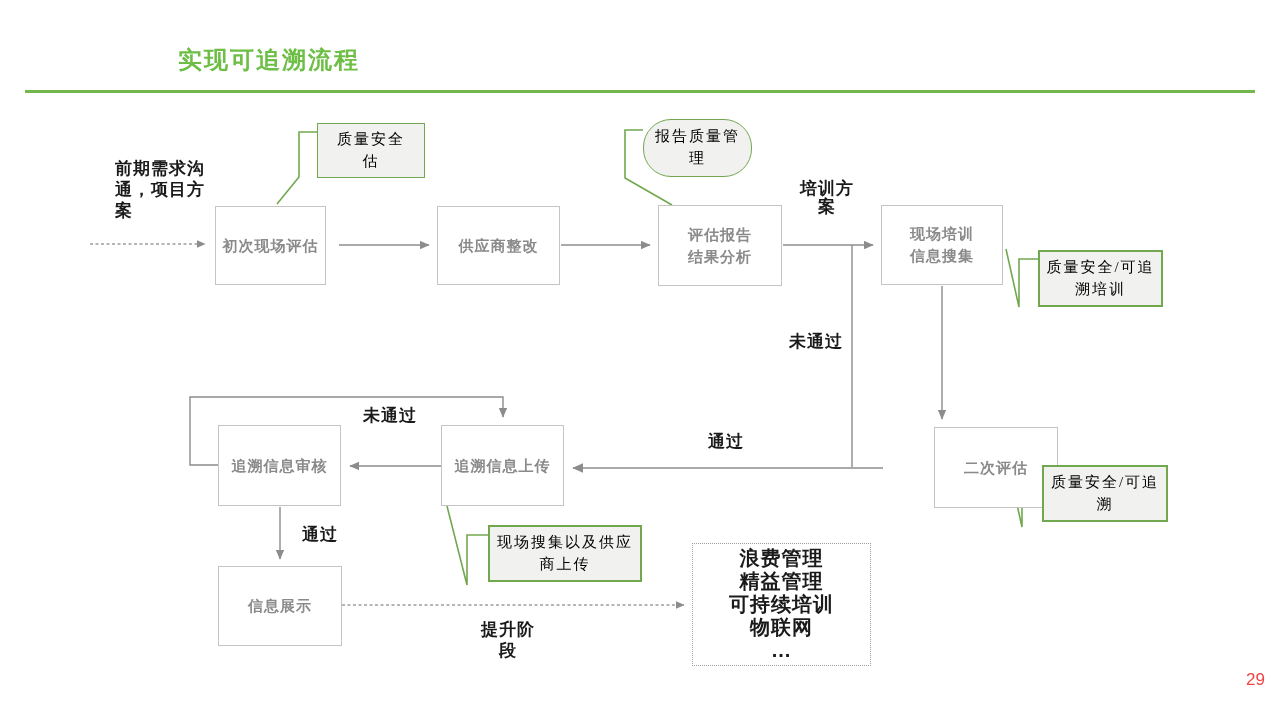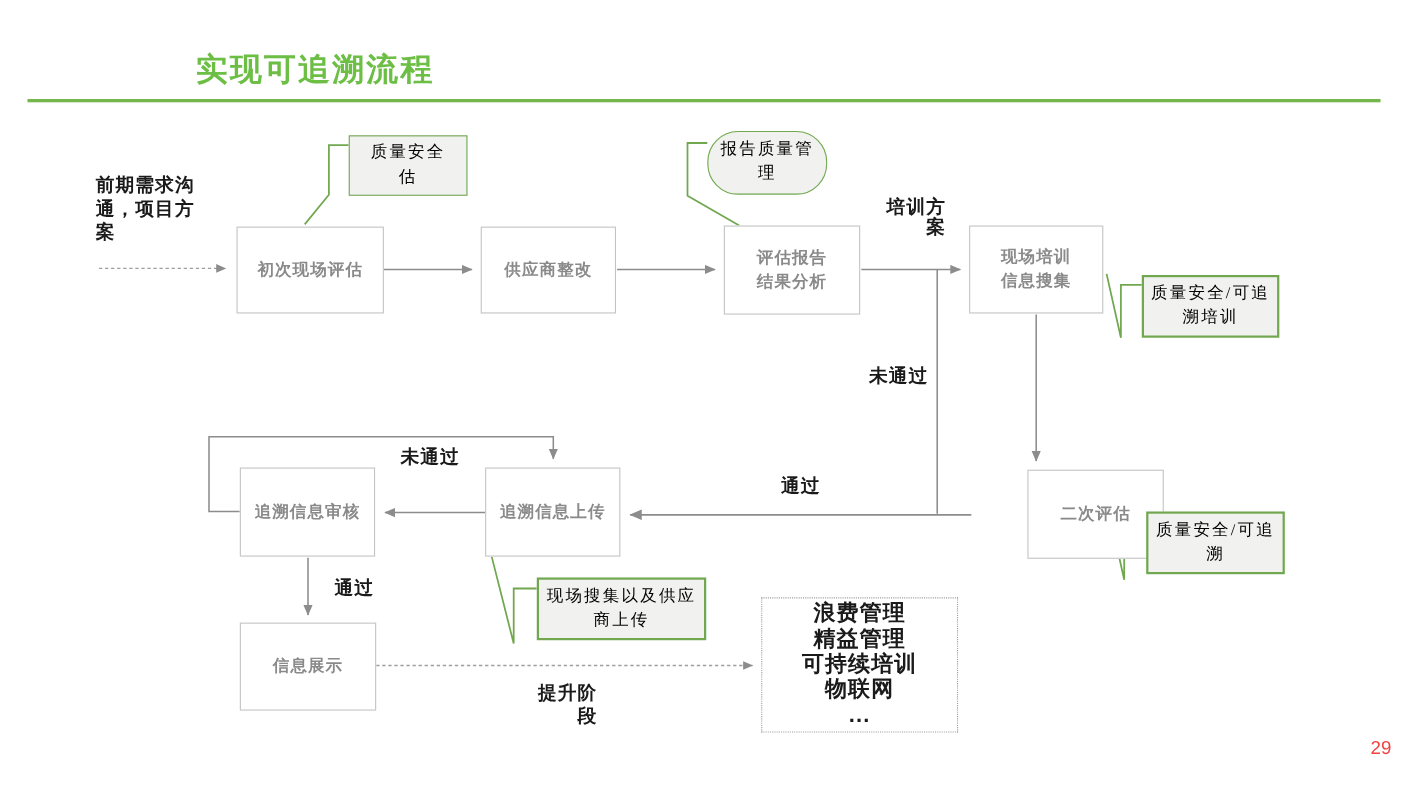--- a/index.html
+++ b/index.html
@@ -3,21 +3,21 @@
 <meta charset="utf-8">
 <style>
   * { margin: 0; padding: 0; box-sizing: border-box; }
   html, body { width: 1280px; height: 719px; background: #ffffff; overflow: hidden; }
   .slide {
     position: relative; width: 1280px; height: 719px; background: #ffffff;
     font-family: "Liberation Sans", sans-serif;
   }
   .title {
     position: absolute; left: 178px; top: 44px;
-    font-size: 29px; font-weight: bold; color: #6CBE45; letter-spacing: 2px;
+    font-size: 24px; font-weight: bold; color: #6CBE45; letter-spacing: 2px;
     white-space: nowrap;
   }
   .divider {
     position: absolute; left: 25px; top: 90px; width: 1230px; height: 3px;
     background: #74B649;
   }
   .lines { position: absolute; left: 0; top: 0; width: 1280px; height: 719px; }
   .fbox {
     position: absolute; background: #ffffff; border: 1.5px solid #C4C4C4;
     color: #8A8A8A; font-weight: bold; font-size: 15px;
@@ -34,21 +34,21 @@
   }
   .callout {
     position: absolute; background: #F1F1F0; border: 2px solid #71A84F;
     color: #000000; font-family: "Liberation Serif", serif; font-size: 15px;
     display: flex; align-items: center; justify-content: center;
     text-align: center; white-space: pre-line; line-height: 1.45;
     letter-spacing: 2px;
   }
   .lbl {
     position: absolute; color: #1A1A1A; font-weight: bold; font-size: 17px;
-    white-space: pre-line; text-align: right; line-height: 21px;
+    white-space: pre-line; text-align: center; line-height: 21px;
     letter-spacing: 1px;
   }
   .lbl-left { text-align: left; }
   .pagenum {
     position: absolute; left: 1246px; top: 670px; font-size: 17px; color: #ef4444;
   }
 </style>
 </head>
 <body>
 
@@ -84,21 +84,21 @@
 
     <path d="M342,605 H684" stroke="#9E9E9E" stroke-width="1.3" fill="none" stroke-dasharray="3 2.5" marker-end="url(#arr)"></path>
 
     <polyline points="277,204 299,177 299,132 317,132" stroke="#71A84F" stroke-width="1.6" fill="none"></polyline>
     <polyline points="672,205 625,178 625,130 643,130" stroke="#71A84F" stroke-width="1.6" fill="none"></polyline>
     <polyline points="1006,249 1019,307 1019,259 1038,259" stroke="#71A84F" stroke-width="1.6" fill="none"></polyline>
     <polyline points="1008,464 1022,527 1022,477 1042,477" stroke="#71A84F" stroke-width="1.6" fill="none"></polyline>
     <polyline points="447,506 467,585 467,535 488,535" stroke="#71A84F" stroke-width="1.6" fill="none"></polyline>
   </svg>
 
-  <div class="fbox" style="left:215px; top:206px; width:134px; height:79px;">初次现场评估</div>
+  <div class="fbox" style="left:215px; top:206px; width:111px; height:79px;">初次现场评估</div>
   <div class="fbox" style="left:437px; top:206px; width:123px; height:79px;">供应商整改</div>
   <div class="fbox" style="left:658px; top:205px; width:124px; height:81px;">评估报告
 结果分析</div>
   <div class="fbox" style="left:881px; top:205px; width:122px; height:80px;">现场培训
 信息搜集</div>
   <div class="fbox" style="left:934px; top:427px; width:124px; height:81px;">二次评估</div>
   <div class="fbox" style="left:218px; top:425px; width:123px; height:81px;">追溯信息审核</div>
   <div class="fbox" style="left:218px; top:566px; width:124px; height:80px;">信息展示</div>
   <div class="fbox" style="left:441px; top:425px; width:123px; height:81px;">追溯信息上传</div>
   <div class="future" style="left:692px; top:543px; width:179px; height:123px;">浪费管理
@@ -111,21 +111,21 @@
 估</div>
   <div class="callout" style="left:643px; top:119px; width:109px; height:58px; border-width:1.5px;border-radius:28px;">报告质量管
 理</div>
   <div class="callout" style="left:1038px; top:250px; width:125px; height:57px;">质量安全/可追
 溯培训</div>
   <div class="callout" style="left:1042px; top:465px; width:126px; height:57px;">质量安全/可追
 溯</div>
   <div class="callout" style="left:488px; top:525px; width:154px; height:57px;">现场搜集以及供应
 商上传</div>
 
-  <div class="lbl lbl-left" style="left:87px; top:158px; width:110px;">前期需求沟
+  <div class="lbl lbl-left" style="left:115px; top:158px; width:110px;">前期需求沟
 通，项目方
 案</div>
   <div class="lbl" style="left:794px; top:180px; width:66px; line-height:18px;">培训方
 案</div>
   <div class="lbl" style="left:788px; top:331px; width:56px;">未通过</div>
   <div class="lbl" style="left:706px; top:431px; width:40px;">通过</div>
   <div class="lbl" style="left:362px; top:405px; width:56px;">未通过</div>
   <div class="lbl" style="left:300px; top:524px; width:40px;">通过</div>
   <div class="lbl" style="left:473px; top:619px; width:70px;">提升阶段</div>
 

